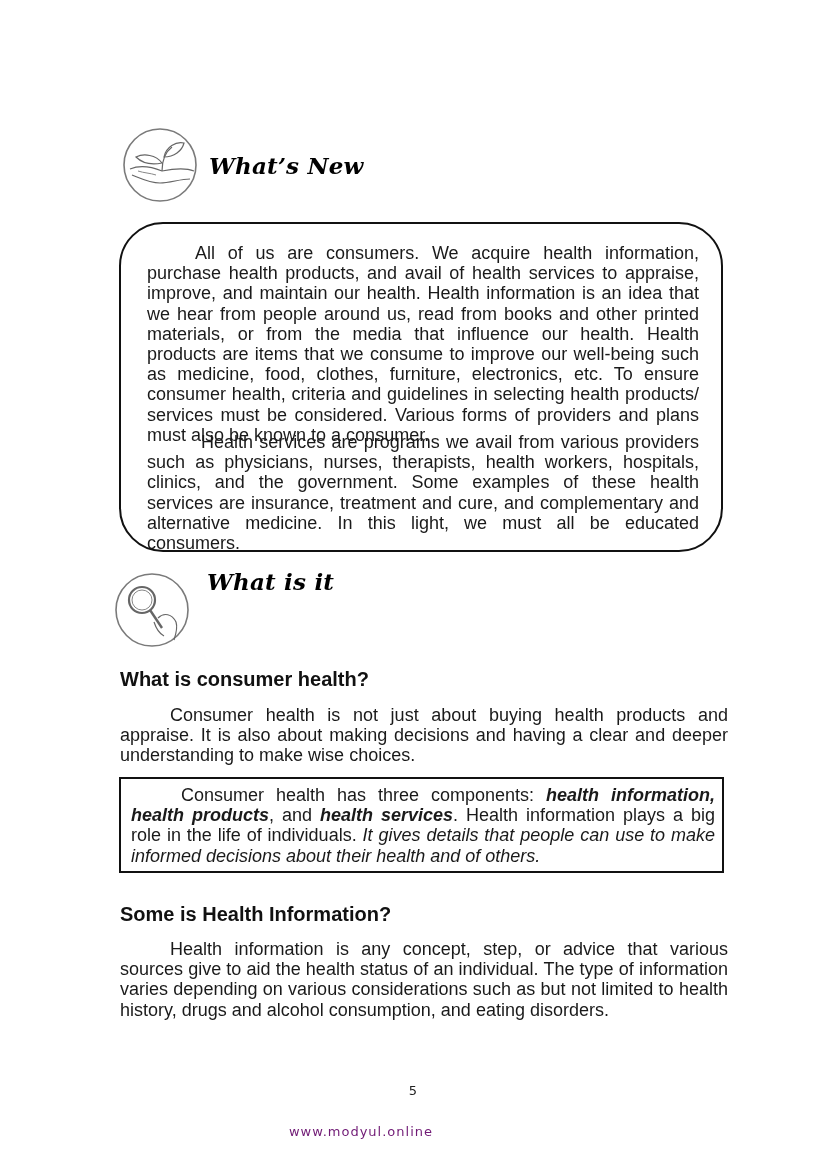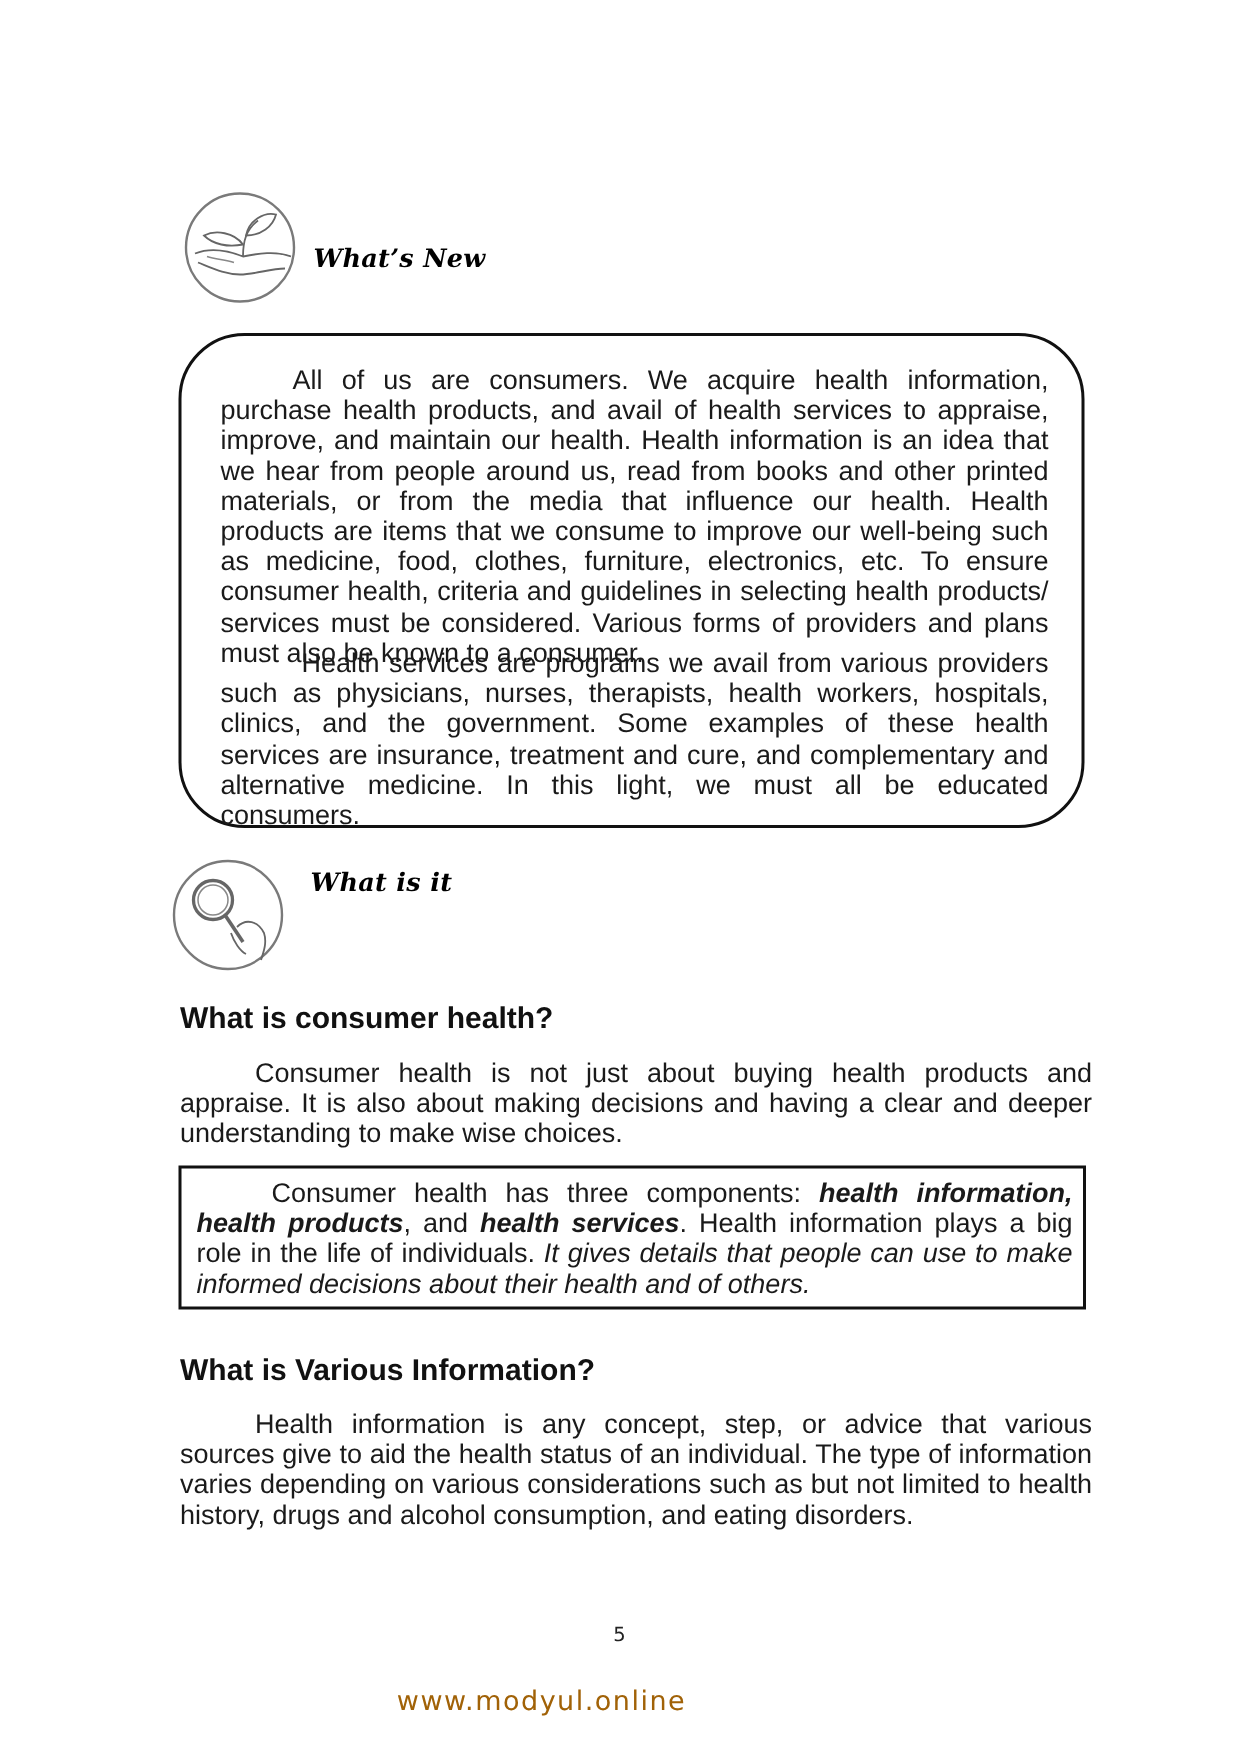--- a/index.html
+++ b/index.html
@@ -1,25 +1,25 @@
 <!DOCTYPE html>
 <html><head>
 <meta charset="utf-8">
 <style>
   html, body { margin:0; padding:0; background:#ffffff; }
   body { width:826px; height:1169px; position:relative; overflow:hidden; color:#111; font-family:"Liberation Sans", sans-serif; }
   .icon-circle { position:absolute; }
-  .heading { position:absolute; font-family:"DejaVu Serif", serif; font-weight:bold; font-style:italic; font-size:17px; color:#000; letter-spacing:0.2px;margin-top:11px; }
+  .heading { position:absolute; font-family:"DejaVu Serif", serif; font-weight:bold; font-style:italic; font-size:23px; color:#000; letter-spacing:0.2px; }
   .rounded-box { position:absolute; left:119px; top:222px; width:604px; height:330px; border:2px solid #111; border-radius:44px; box-sizing:border-box; }
   .para { position:absolute; font-size:18px; line-height:20.2px; text-align:justify; color:#1a1a1a; }
   .para .indent { display:inline-block; width:48px; }
   .sub-heading { position:absolute; font-weight:bold; font-size:20px; color:#111; }
   .rect-box { position:absolute; left:119px; top:777px; width:605px; height:96px; border:2px solid #111; box-sizing:border-box; }
   .page-number { position:absolute; left:0; width:826px; top:1083px; text-align:center; font-family:"DejaVu Sans", sans-serif; font-size:13px; color:#222; }
-  .watermark { position:absolute; left:0; width:722px; top:1124px; text-align:center; font-family:"DejaVu Sans", sans-serif; font-size:18px; color:#a16207; letter-spacing:1px; }
+  .watermark { position:absolute; left:0; width:722px; top:1124px; text-align:center; font-family:"DejaVu Sans", sans-serif; font-size:13px; color:#701a75; letter-spacing:1px; }
   b i, i b { font-weight:bold; }
 </style>
 </head>
 <body>
 
 <svg class="icon-circle" style="left:122px;top:127px;" width="76" height="76" viewBox="0 0 76 76">
   <circle cx="38" cy="38" r="36" fill="none" stroke="#7a7a7a" stroke-width="1.6"></circle>
   <path d="M40 44 C40 34 42 26 50 20" fill="none" stroke="#666" stroke-width="1.2"></path>
   <path d="M42 30 C44 20 54 14 62 16 C60 24 52 30 42 30 Z" fill="none" stroke="#666" stroke-width="1.2"></path>
   <path d="M40 36 C34 28 22 26 14 30 C20 36 30 38 40 36 Z" fill="none" stroke="#666" stroke-width="1.2"></path>
@@ -43,18 +43,18 @@
 </svg>
 <div class="heading" style="left:207px;top:568px;">What is it</div>
 
 <div class="sub-heading" style="left:120px;top:668px;">What is consumer health?</div>
 
 <div class="para" style="left:120px;top:705px;width:608px;"><span class="indent" style="width:50px"></span><span>Consumer health is not just about buying health products and appraise. It is also about making decisions and having a clear and deeper understanding to make wise choices.</span></div>
 
 <div class="rect-box"></div>
 <div class="para" style="left:131px;top:785px;width:584px;"><span class="indent" style="width:50px"></span><span>Consumer health has three components: </span><b><i>health information, health products</i></b><span>, and </span><b><i>health services</i></b><span>. Health information plays a big role in the life of individuals. </span><i>It gives details that people can use to make informed decisions about their health and of others.</i></div>
 
-<div class="sub-heading" style="left:120px;top:903px;">What is Various Information?</div>
+<div class="sub-heading" style="left:120px;top:903px;">Some is Health Information?</div>
 
 <div class="para" style="left:120px;top:939px;width:608px;"><span class="indent" style="width:50px"></span><span>Health information is any concept, step, or advice that various sources give to aid the health status of an individual. The type of information varies depending on various considerations such as but not limited to health history, drugs and alcohol consumption, and eating disorders.</span></div>
 
 <div class="page-number">5</div>
 <div class="watermark">www.modyul.online</div>
 
 </body></html>

